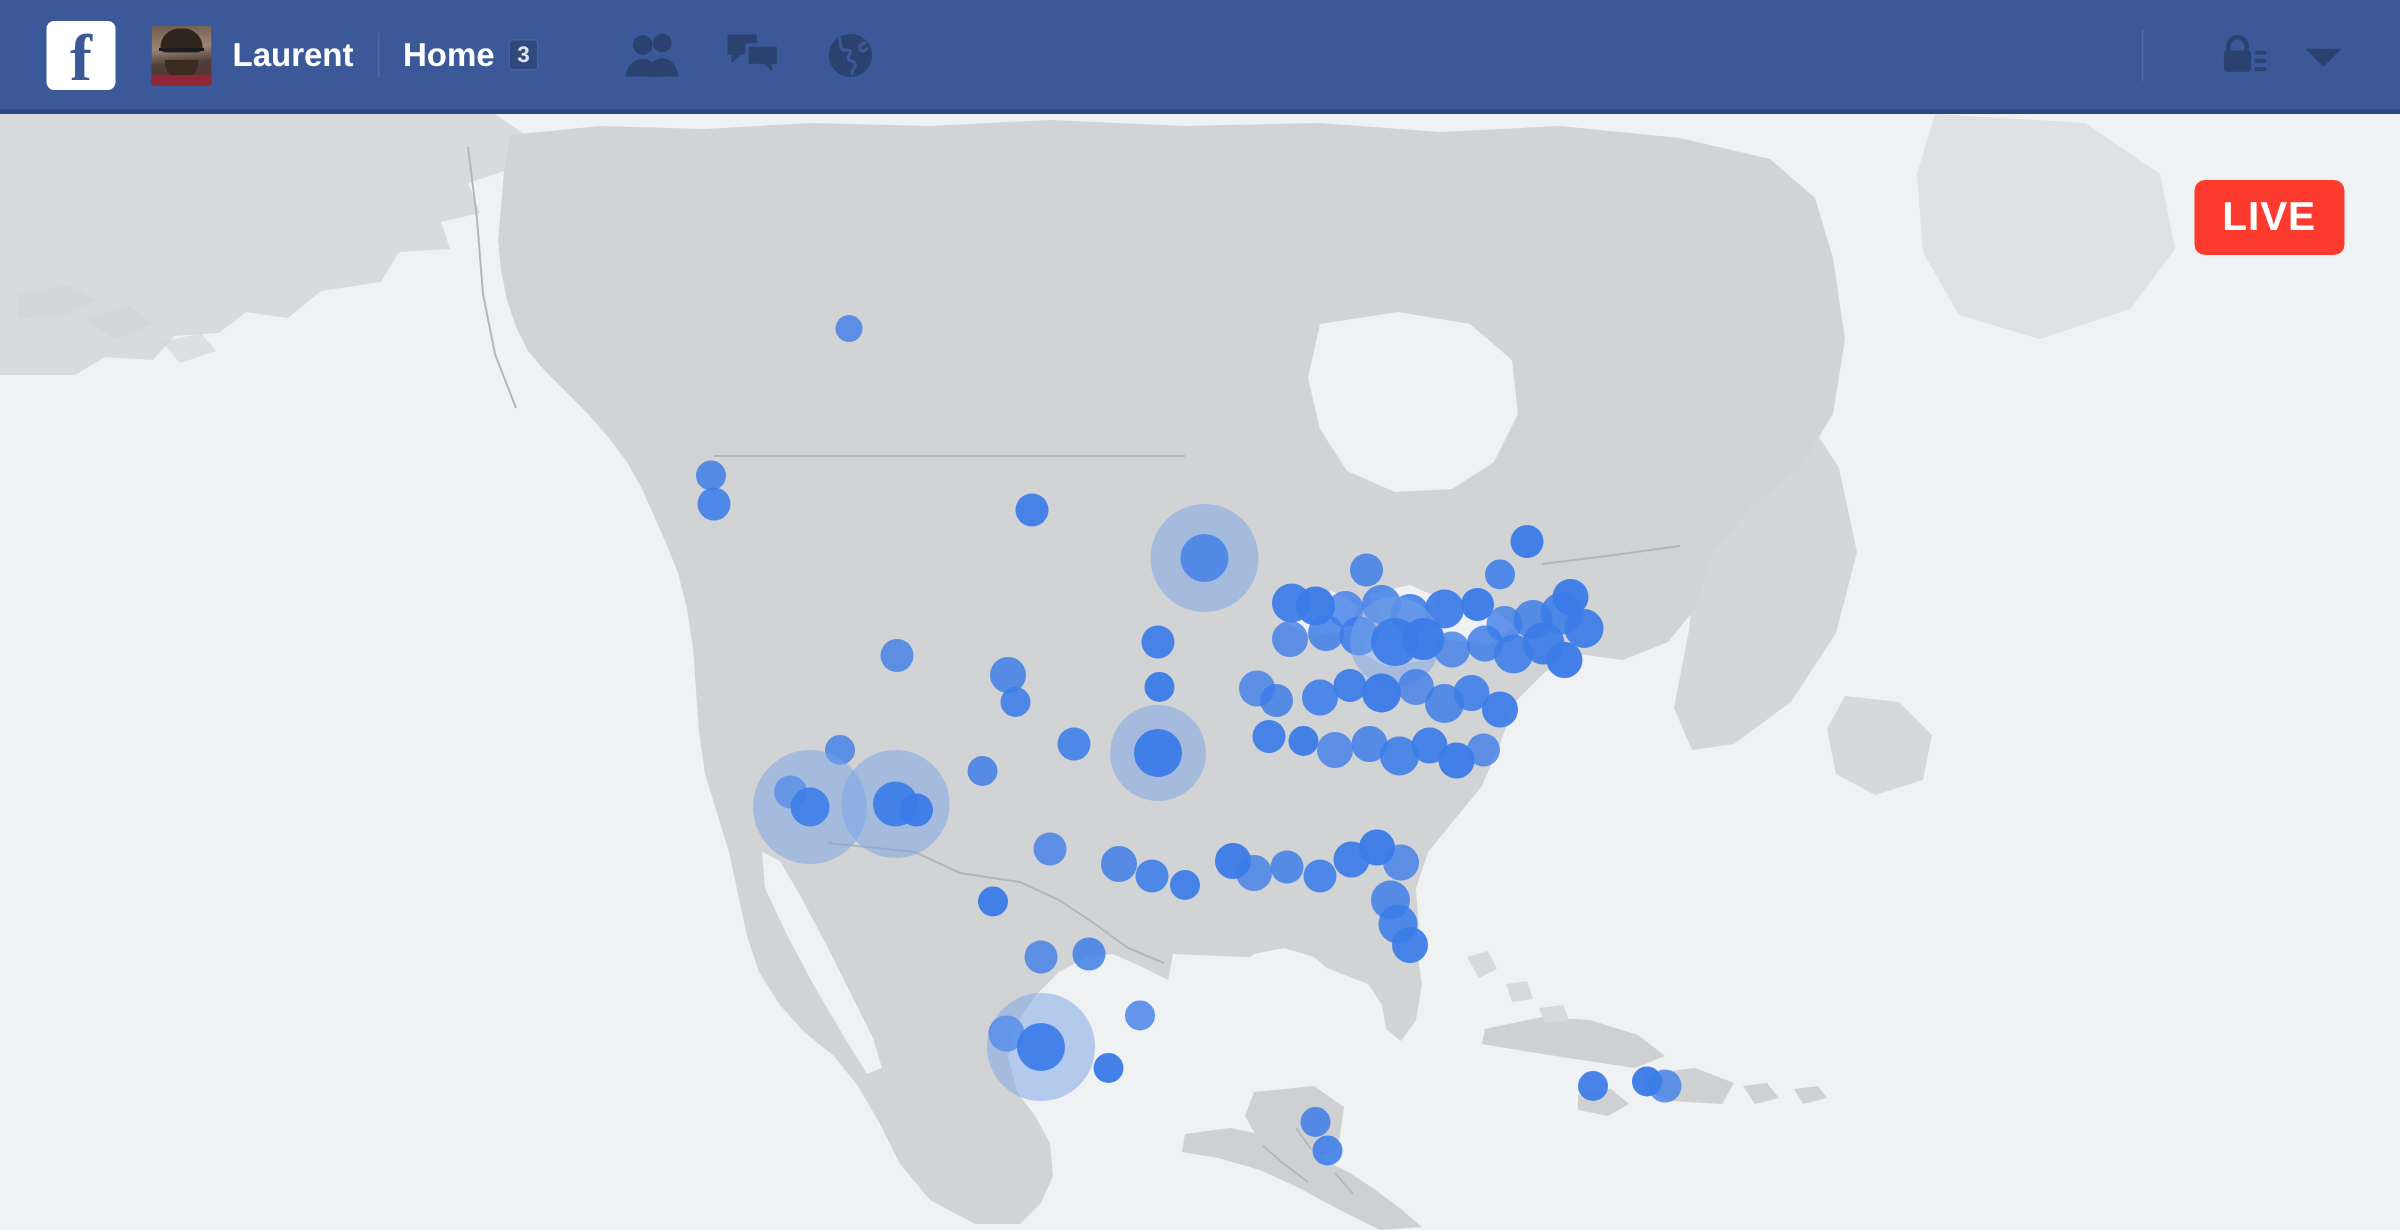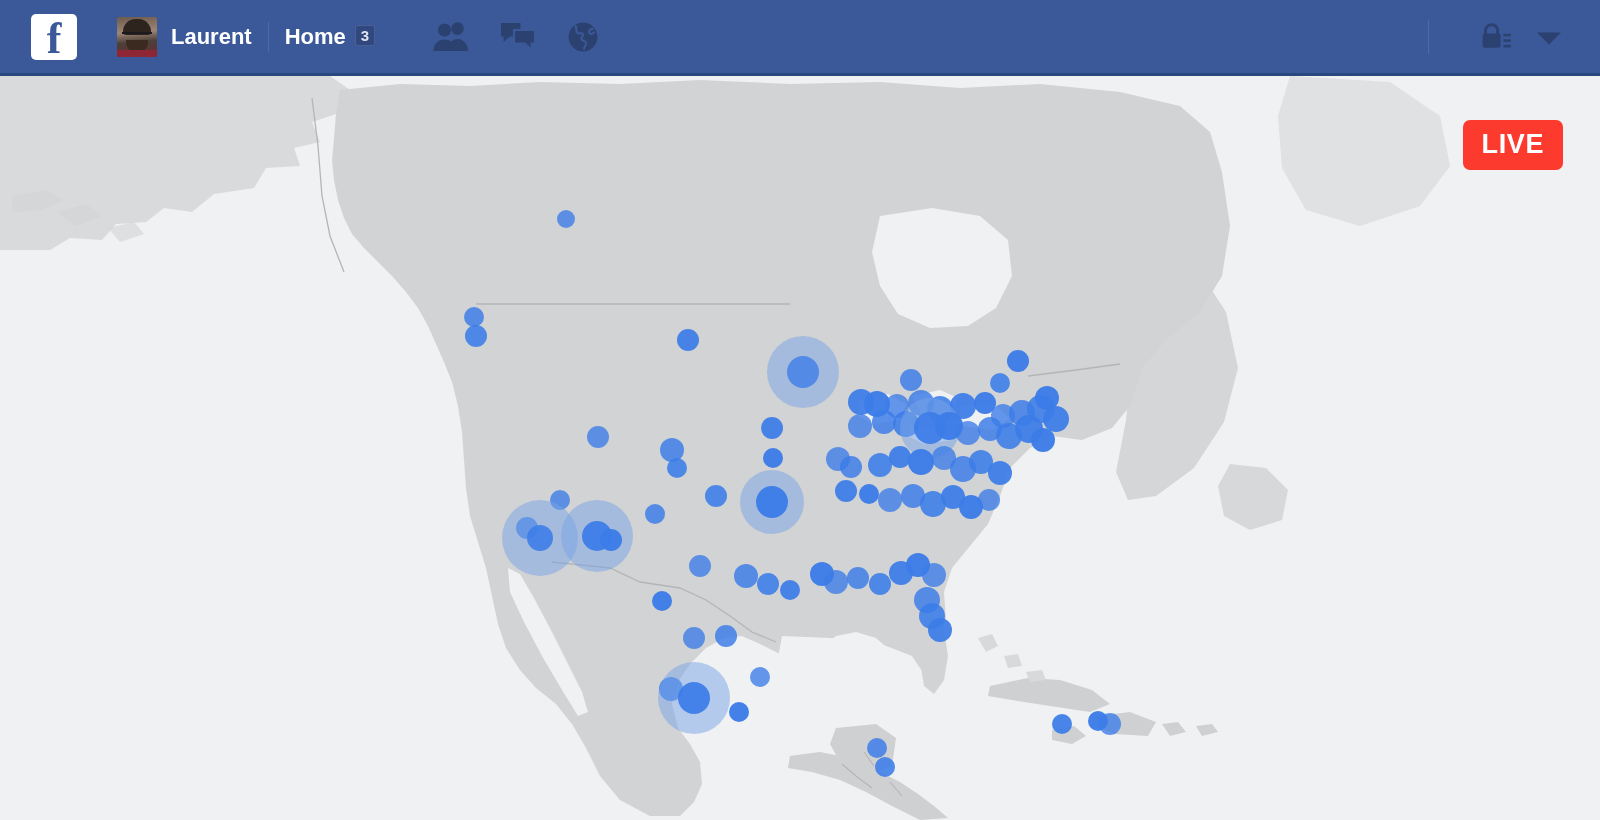--- a/index.html
+++ b/index.html
@@ -44,21 +44,21 @@
     font-size:23px; color:#1d2129; padding:0 16px;
   }
   #search-input::placeholder { color:#a0a3a8; }
   #search-btn {
     width:92px; background:#f6f7f9; border:0; border-left:1px solid #e4e6eb;
     border-radius:0 3px 3px 0; cursor:pointer;
     display:flex; align-items:center; justify-content:center;
   }
   #search-btn svg { display:block; }
 
-  .hdr-right { display:flex; align-items:center; height:100%; margin-left:40px; flex:1; }
+  .hdr-right { display:flex; align-items:center; height:100%; margin-left:24px; flex:1; }
   #avatar {
     width:40px; height:40px; border-radius:2px; flex:none;
     overflow:hidden; position:relative;
     background:#4a4a52;
   }
   #avatar .face-bg { position:absolute; inset:0;
     background:linear-gradient(175deg,#6d5a4e 0%,#9d8574 38%,#4c3f38 62%,#6b2b35 100%); }
   #avatar .hair { position:absolute; left:6px; top:2px; width:28px; height:16px;
     border-radius:14px 14px 4px 4px; background:#2e241e; }
   #avatar .glasses { position:absolute; left:5px; top:15px; width:30px; height:7px;

